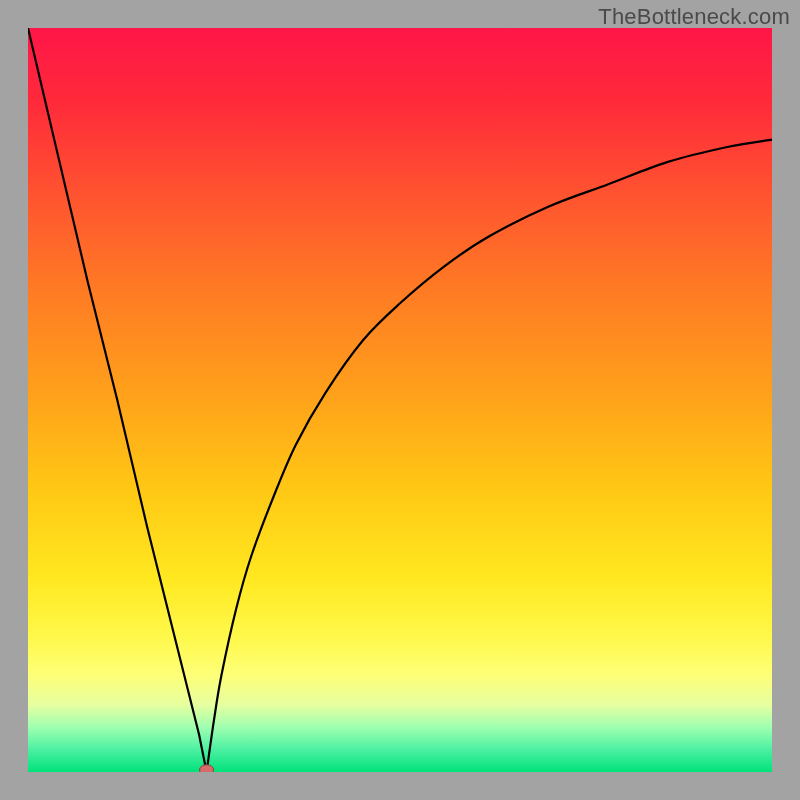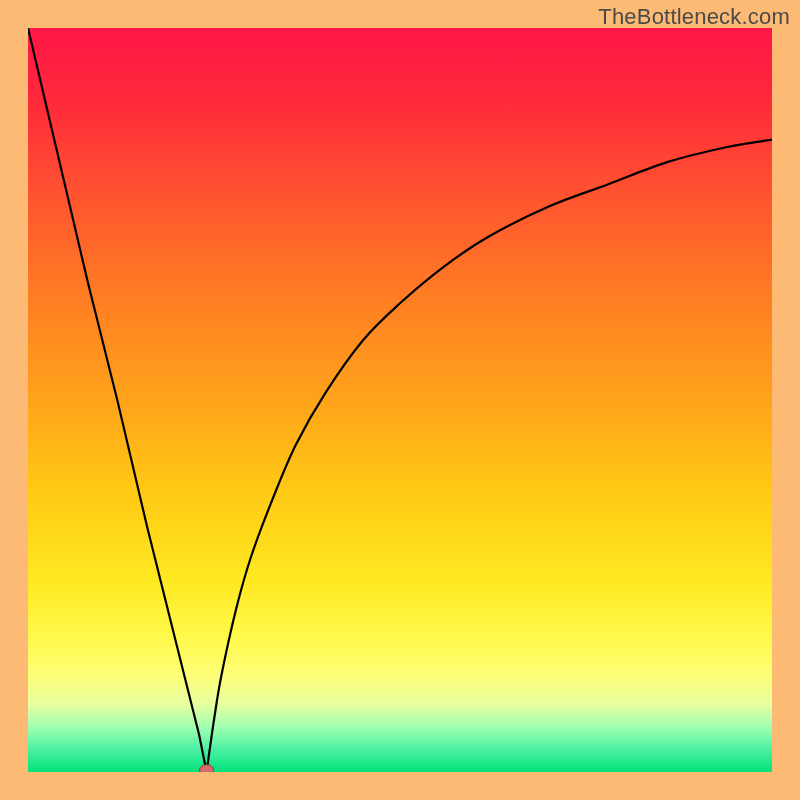--- a/index.html
+++ b/index.html
@@ -8,21 +8,21 @@
     width: 800px;
     height: 800px;
     background: #000;
     font-family: Arial, Helvetica, sans-serif;
     overflow: hidden;
   }
   .frame {
     position: relative;
     width: 800px;
     height: 800px;
-    background: #fdba74;
+    background: #a3a3a3;
   }
   .plot {
     position: absolute;
     left: 28px;
     top: 28px;
     width: 744px;
     height: 744px;
     background: linear-gradient(to bottom,
       #ff1648 0%,
       #ff2a3a 10%,

